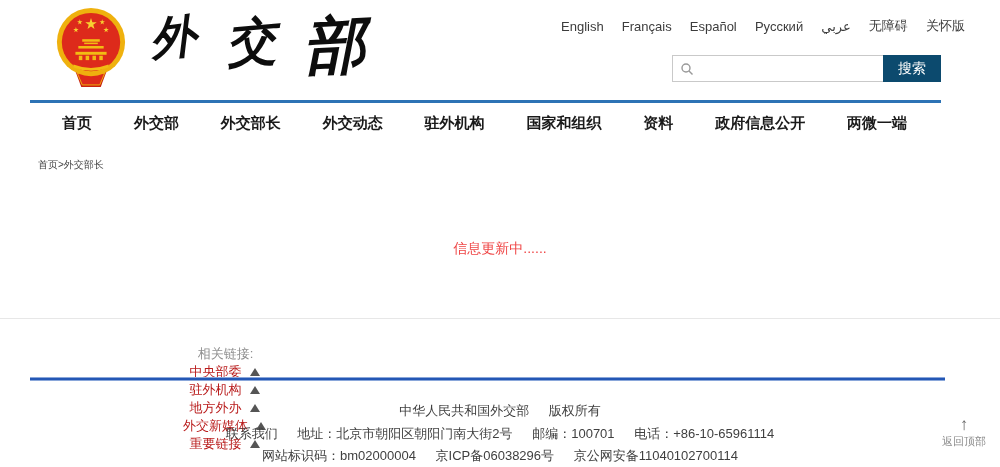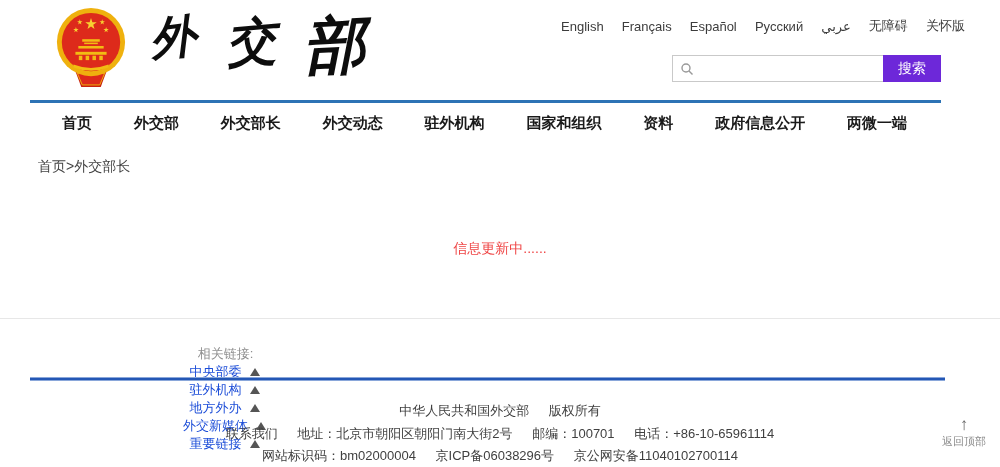--- a/index.html
+++ b/index.html
@@ -17,38 +17,38 @@
 
   .lang-row { position:absolute; left:538px; top:17px; width:404px; display:flex; justify-content:space-between;
               align-items:center; font-size:13px; color:#3c3c3c;margin-left:23px; }
   .lang-row span { cursor:pointer; white-space:nowrap; }
 
   .search-box { position:absolute; left:672px; top:55px; width:269px; height:27px; display:flex; }
   .search-input-wrap { flex:1; position:relative; border:1px solid #c9c9c9; border-right:none; background:#fff; }
   .search-input-wrap input { width:100%; height:100%; border:none; outline:none; padding:0 6px 0 26px;
                              font-size:13px; color:#333; background:transparent; }
   .search-icon { position:absolute; left:7px; top:6px; width:14px; height:14px; }
-  .search-btn { width:58px; height:27px; background:#6d28d9; color:#fff; border:none; font-size:14px;
+  .search-btn { width:58px; height:27px; background:#0c4a6e; color:#fff; border:none; font-size:14px;
                 cursor:pointer; font-family:inherit; }
 
   
   .nav { position:absolute; left:30px; top:100px; width:911px; border-top:3px solid #2d73b5; }
   .nav-inner { display:flex; justify-content:space-between; padding:0 34px 0 32px; height:41px; align-items:center; }
   .nav-item { font-size:15px; font-weight:bold; color:#1a1a1a; cursor:pointer; white-space:nowrap; }
 
   
-  .breadcrumb { position:absolute; left:38px; top:158px; font-size:14px; color:#444; }
+  .breadcrumb { position:absolute; left:38px; top:158px; font-size:10px; color:#444; }
   .breadcrumb .home { cursor:pointer; }
   .main-message { position:absolute; left:0; top:240px; width:100%; text-align:center; font-size:14px; color:#ef4444; }
 
   
   .section-divider { position:absolute; left:0; top:318px; width:100%; height:1px; background:#e7e7e7; }
   .related-row { position:absolute; left:183px; top:345px; display:flex; align-items:center; font-size:13px;flex-direction:column; }
   .related-label { color:#8f8f8f; margin-right:38px; }
-  .related-item { display:flex; align-items:center; margin-right:40px; cursor:pointer; color:#1d4ed8;text-align:right; }
+  .related-item { display:flex; align-items:center; margin-right:40px; cursor:pointer; color:#b91c1c;text-align:right; }
   .related-item .tri { width:0; height:0; border-left:5px solid transparent; border-right:5px solid transparent;
                        border-bottom:8px solid #555; margin-left:8px; }
 
   .blue-bar { position:absolute; left:30px; top:377px; width:915px; height:4px; background:#2457b5;
               border-top:1px solid #8aa7da; border-bottom:1px solid #8aa7da; }
 
   
   .footer-line { position:absolute; left:0; width:100%; text-align:center; font-size:13px; color:#3f3f3f; }
   .fl1 { top:402px; } .fl2 { top:425px; } .fl3 { top:447px; }
   .footer-line span { margin:12px 8px; }

